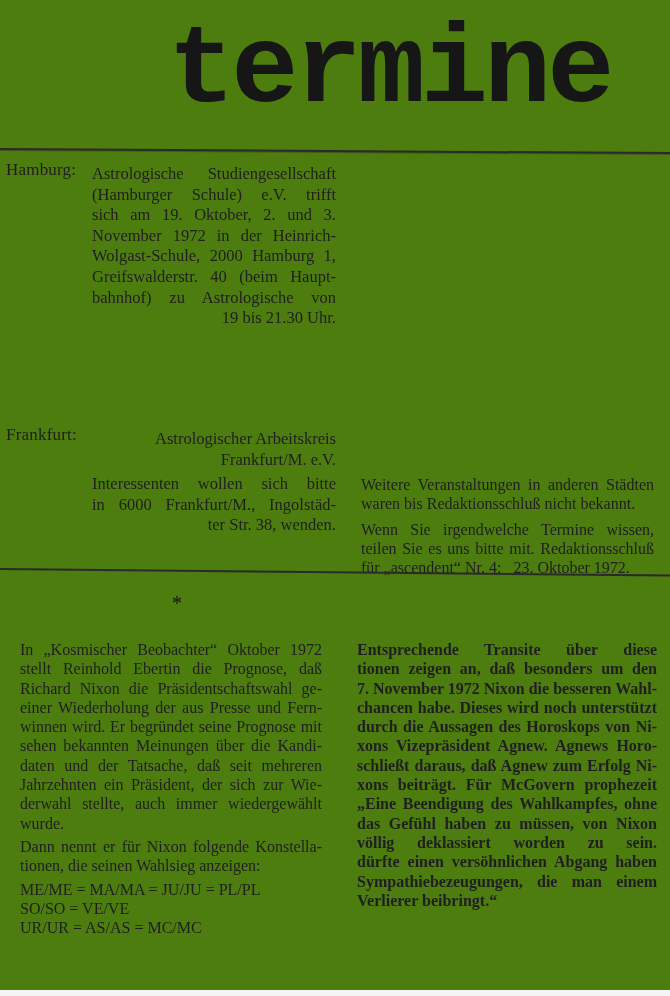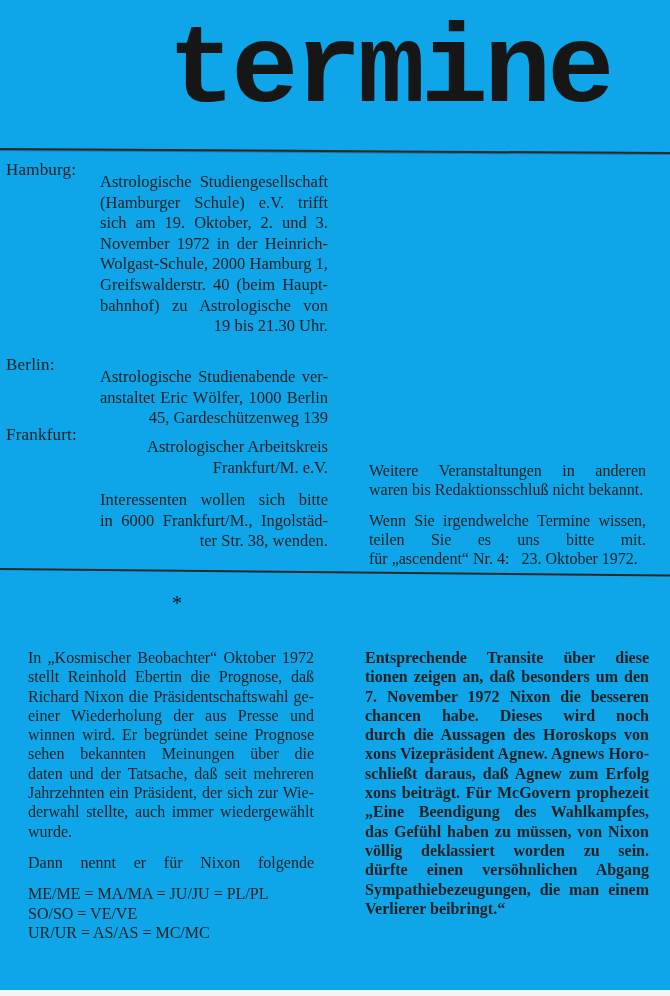--- a/index.html
+++ b/index.html
@@ -4,21 +4,21 @@
 <style>
   html, body { margin: 0; padding: 0; }
   body {
     width: 670px; height: 996px;
     background: #ffffff;
     font-family: "Liberation Serif", serif;
     color: #1f1f1f;
     position: relative;
     overflow: hidden;
   }
-  .page { position: absolute; inset: 0; background: #0ea5e9; }
+  .page { position: absolute; inset: 0; background: #4d7c0f; }
 
   
   #title {
     position: absolute; left: 168px; top: 16px;
     margin: 0;
     font-family: "Liberation Mono", monospace;
     font-weight: bold;
     font-size: 112px;
     line-height: 1;
     letter-spacing: -4px;
@@ -42,21 +42,21 @@
   #listing-frankfurt{ top: 425px; }
   .llabel {
     flex: 0 0 82px;
     font-size: 17px; line-height: 20.6px;
     letter-spacing: 0.2px;
   }
   .lcontent { width: 252px; }
   .listing .ln { font-size: 16.5px; line-height: 20.6px; height: 20.6px; text-align: right; }
 
   
-  #notices { position: absolute; left: 357px; top: 449px; width: 301px; }
+  #notices { position: absolute; left: 357px; top: 471px; width: 301px; }
   #notices .ln { font-size: 16px; line-height: 19px; height: 19px; }
   #notices .para + .para { margin-top: 7px; }
 
   
   #asterisk {
     position: absolute; left: 172px; top: 592px;
     font-size: 20px; color: #111;
   }
 
   
@@ -65,21 +65,21 @@
   #article-right { left: 353px; width: 308px; font-weight: bold; }
   .artcol .ln { font-size: 16px; line-height: 19.3px; height: 19.3px; }
 
   
   .ln {
     white-space: normal;
     overflow: hidden;
     text-align: left;
   }
   .ln.jl { text-align: justify; text-align-last: justify; }
-  .para { margin: 12px; }
+  .para { margin: 4px; }
 
   
   #bottom-strip {
     position: absolute; left: 0; bottom: 0; width: 670px; height: 6px;
     background: #f4f4f5;
   }
 </style>
 </head>
 <body>
 
@@ -98,30 +98,20 @@
           <div class="ln jl">sich am 19. Oktober, 2. und 3.</div>
           <div class="ln jl">November 1972 in der Heinrich-</div>
           <div class="ln jl">Wolgast-Schule, 2000 Hamburg 1,</div>
           <div class="ln jl">Greifswalderstr. 40 (beim Haupt-</div>
           <div class="ln jl">bahnhof) zu Astrologische von</div>
           <div class="ln">19 bis 21.30 Uhr.</div>
         </div>
       </div>
   </div>
 
-  <div class="listing" id="listing-berlin">
-    <div class="llabel">Berlin:</div>
-    <div class="lcontent">
-        <div class="para">
-          <div class="ln jl">Astrologische Studienabende ver-</div>
-          <div class="ln jl">anstaltet Eric Wölfer, 1000 Berlin</div>
-          <div class="ln">45, Gardeschützenweg 139</div>
-        </div>
-      </div>
-  </div>
 
   <div class="listing" id="listing-frankfurt">
     <div class="llabel">Frankfurt:</div>
     <div class="lcontent">
         <div class="para">
           <div class="ln">Astrologischer Arbeitskreis</div>
           <div class="ln">Frankfurt/M. e.V.</div>
         </div>
         <div class="para">
           <div class="ln jl">Interessenten wollen sich bitte</div>
@@ -155,20 +145,21 @@
         <div class="ln jl">einer Wiederholung der aus Presse und Fern-</div>
         <div class="ln jl">winnen wird. Er begründet seine Prognose mit</div>
         <div class="ln jl">sehen bekannten Meinungen über die Kandi-</div>
         <div class="ln jl">daten und der Tatsache, daß seit mehreren</div>
         <div class="ln jl">Jahrzehnten ein Präsident, der sich zur Wie-</div>
         <div class="ln jl">derwahl stellte, auch immer wiedergewählt</div>
         <div class="ln">wurde.</div>
       </div>
       <div class="para">
         <div class="ln jl">Dann nennt er für Nixon folgende Konstella-</div>
+        <div class="ln">tionen, die seinen Wahlsieg anzeigen:</div>
       </div>
       <div class="para">
         <div class="ln">ME/ME = MA/MA = JU/JU = PL/PL</div>
         <div class="ln">SO/SO = VE/VE</div>
         <div class="ln">UR/UR = AS/AS = MC/MC</div>
       </div>
     </div>
   <div id="article-right" class="artcol">
       <div class="para">
         <div class="ln jl">Entsprechende Transite über diese Konstella-</div>

